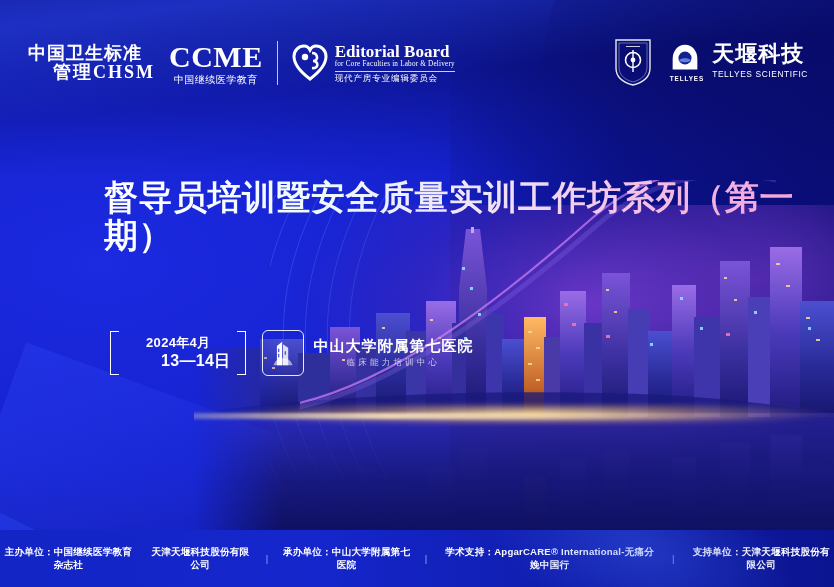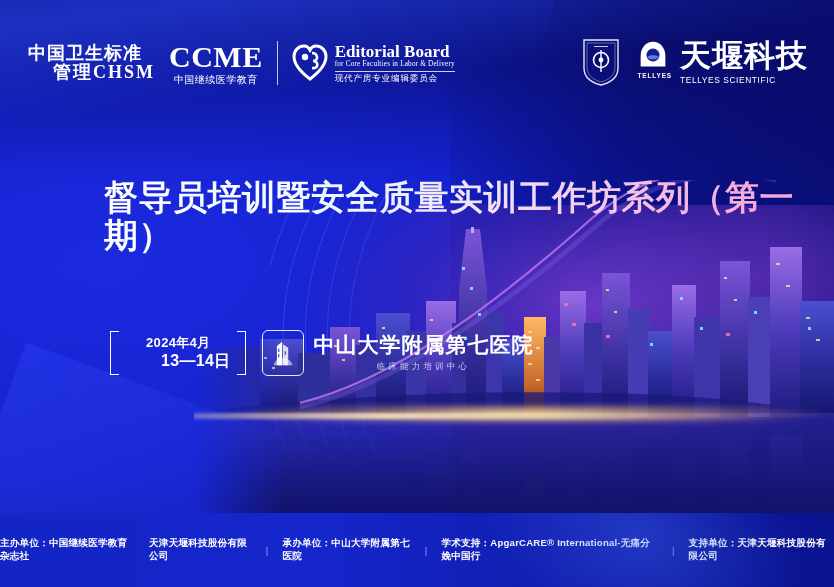--- a/index.html
+++ b/index.html
@@ -130,21 +130,21 @@
   .eb-text .t2{ font-family:"Liberation Serif", serif; font-size:7.2px; letter-spacing:.2px; border-bottom:1px solid rgba(255,255,255,.8); padding-bottom:2px; }
   .eb-text .t3{ font-size:8.6px; letter-spacing:.8px; margin-top:2px; }
 
   .logos-right{ position:absolute; right:26px; top:38px; display:flex; align-items:center; gap:18px; }
   .shield{ width:38px; height:48px; }
   .logo-tellyes{ display:flex; align-items:flex-start; gap:8px; }
   .tell-mark{ text-align:center; }
   .tell-mark svg{ display:block; }
   .tell-mark .cap{ color:#fff; font-size:6.4px; letter-spacing:.9px; font-weight:700; margin-top:2px; }
   .tell-txt{ color:#fff; }
-  .tell-txt .cn{ font-size:31px; font-weight:700; letter-spacing:1px; line-height:1; }
+  .tell-txt .cn{ font-size:22px; font-weight:700; letter-spacing:1px; line-height:1; }
   .tell-txt .en{ font-size:8.4px; letter-spacing:.6px; margin-top:4px; }
 
   
   .title-wrap{ position:absolute; left:104px; top:166px; }
   .title-row{ display:flex; align-items:flex-end; gap:18px; position:relative; }
   .y2024{
     position:relative;
     font-family:"DejaVu Sans", sans-serif;
     font-size:86px; font-weight:800; line-height:.86;
     letter-spacing:-5px;
@@ -189,29 +189,30 @@
   .datebox::before,.datebox::after{
     content:""; position:absolute; top:0; bottom:0; width:8px;
     border-top:1.6px solid #fff; border-bottom:1.6px solid #fff;
   }
   .datebox::before{ left:0; border-left:1.6px solid #fff; }
   .datebox::after{ right:0; border-right:1.6px solid #fff; }
 
   .venue{ display:flex; align-items:center; gap:9px; }
   .venue-mark{ width:42px; height:46px; border:1.6px solid rgba(255,255,255,.9); border-radius:6px;
                display:flex; align-items:center; justify-content:center; }
-  .venue-txt .v1{ color:#fff; font-size:21px; font-weight:700; letter-spacing:1px; line-height:1.15; }
+  .venue-txt .v1{ color:#fff; font-size:15px; font-weight:700; letter-spacing:1px; line-height:1.15; }
   .venue-txt .v2{ color:rgba(255,255,255,.72); font-size:8.5px; letter-spacing:3.2px; margin-top:3px; }
 
   
   .footer{
-    position:absolute; left:0; right:0; bottom:0; height:74px;
+    position:absolute; left:0; right:0; bottom:0; height:57px;
     background:linear-gradient(90deg,#1425c6 0%,#1526cc 38%,#0f1ca8 72%,#0b1490 100%);
     display:flex; align-items:center; justify-content:center; gap:0;
     overflow:hidden;
+    text-align:center;
   }
   .footer::after{
     content:""; position:absolute; right:-4%; top:-180%; width:55%; height:420%;
     background:radial-gradient(closest-side, rgba(70,110,255,.35), rgba(70,110,255,0) 70%);
     transform:rotate(18deg);
   }
   .footer-inner{ position:relative; display:flex; align-items:center; font-size:9.6px; color:#fff; font-weight:700; letter-spacing:.2px; }
   .f-sep{ color:rgba(255,255,255,.55); padding:0 14px; font-weight:400; }
   .f-gap{ display:inline-block; width:14px; }
 </style>

